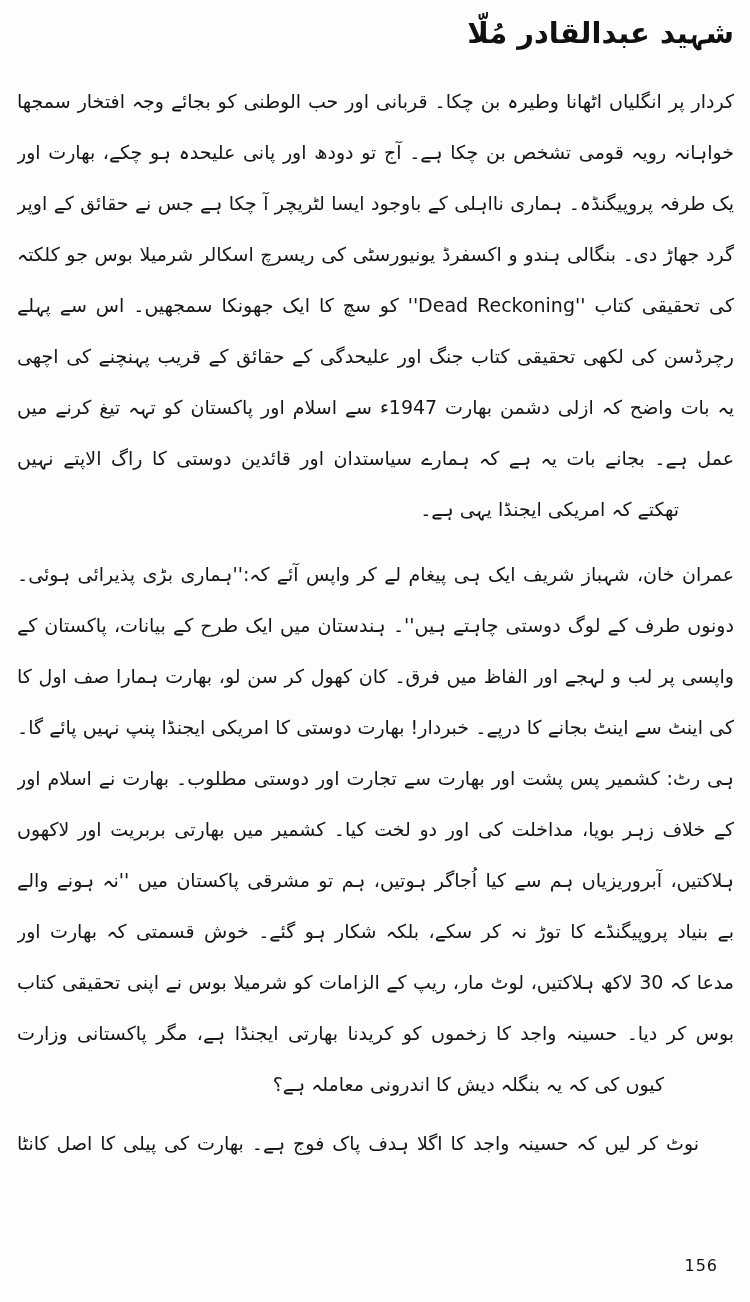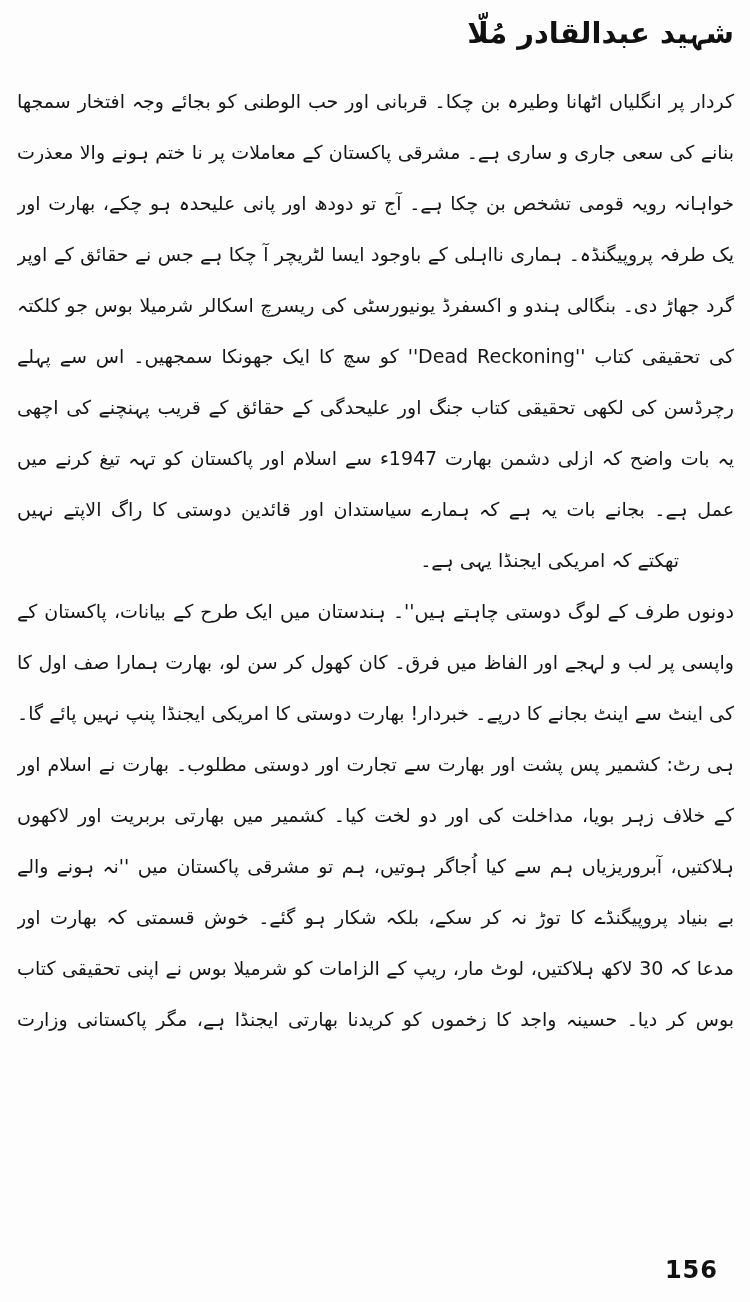--- a/index.html
+++ b/index.html
@@ -54,51 +54,53 @@
   }
   .short-1 { padding-left: 0; padding-right: 55px; }
   .short-2 { padding-right: 70px; }
   .indent  { padding-right: 35px; }
   .para-gap-1 { margin-top: 14px; }
   .para-gap-2 { margin-top: 8px; }
   .page-number {
     position: absolute;
     top: 1256px;
     right: 32px;
-    font-size: 24px;
-    font-weight: 700;
+    font-size: 16px;
+    font-weight: 400;
     letter-spacing: 1px;
     font-family: "DejaVu Sans", sans-serif;
     color: #111;
   }
 </style>
 </head>
 <body>
 
 <div class="page">
 
   <h1 class="title" dir="rtl">شہید عبدالقادر مُلّا</h1>
 
   <div class="body-text" dir="rtl">
     <div class="line justify">کردار پر انگلیاں اٹھانا وطیرہ بن چکا۔ قربانی اور حب الوطنی کو بجائے وجہ افتخار سمجھا جاتا، بے اثر</div>
-    <div class="line justify">بنانے کی سعی جاری و ساری ہے۔ مشرقی پاکستان کے معاملات پر نا ختم ہونے والا معذرت</div>
     <div class="line justify">خواہانہ رویہ قومی تشخص بن چکا ہے۔ آج تو دودھ اور پانی علیحدہ ہو چکے، بھارت اور بنگلہ دیش کا</div>
     <div class="line justify">یک طرفہ پروپیگنڈہ۔ ہماری نااہلی کے باوجود ایسا لٹریچر آ چکا ہے جس نے حقائق کے اوپر سے</div>
     <div class="line justify">گرد جھاڑ دی۔ بنگالی ہندو و اکسفرڈ یونیورسٹی کی ریسرچ اسکالر شرمیلا بوس جو کلکتہ میں پیدا ہوئی،</div>
     <div class="line justify">کی تحقیقی کتاب ''Dead Reckoning'' کو سچ کا ایک جھونکا سمجھیں۔ اس سے پہلے لیوراس اور</div>
     <div class="line justify">رچرڈسن کی لکھی تحقیقی کتاب جنگ اور علیحدگی کے حقائق کے قریب پہنچنے کی اچھی کاوش تھی۔</div>
     <div class="line justify">یہ بات واضح کہ ازلی دشمن بھارت 1947ء سے اسلام اور پاکستان کو تہہ تیغ کرنے میں مصروف</div>
     <div class="line justify">عمل ہے۔ بجانے بات یہ ہے کہ ہمارے سیاستدان اور قائدین دوستی کا راگ الاپتے نہیں</div>
     <div class="line rightalign short-1">تھکتے کہ امریکی ایجنڈا یہی ہے۔</div>
+    <div class="line justify para-gap-1">عمران خان، شہباز شریف ایک ہی پیغام لے کر واپس آئے کہ:''ہماری بڑی پذیرائی ہوئی۔</div>
     <div class="line justify">دونوں طرف کے لوگ دوستی چاہتے ہیں''۔ ہندستان میں ایک طرح کے بیانات، پاکستان کے اندر</div>
     <div class="line justify">واپسی پر لب و لہجے اور الفاظ میں فرق۔ کان کھول کر سن لو، بھارت ہمارا صف اول کا دشمن، وطن عزیز</div>
     <div class="line justify">کی اینٹ سے اینٹ بجانے کا درپے۔ خبردار! بھارت دوستی کا امریکی ایجنڈا پنپ نہیں پائے گا۔ ایک</div>
     <div class="line justify">ہی رٹ: کشمیر پس پشت اور بھارت سے تجارت اور دوستی مطلوب۔ بھارت نے اسلام اور پاکستان</div>
     <div class="line justify">کے خلاف زہر بویا، مداخلت کی اور دو لخت کیا۔ کشمیر میں بھارتی بربریت اور لاکھوں مسلمانوں کی</div>
     <div class="line justify">ہلاکتیں، آبروریزیاں ہم سے کیا اُجاگر ہوتیں، ہم تو مشرقی پاکستان میں ''نہ ہونے والے واقعات'' اور</div>
     <div class="line justify">بے بنیاد پروپیگنڈے کا توڑ نہ کر سکے، بلکہ شکار ہو گئے۔ خوش قسمتی کہ بھارت اور عوامی لیگ کا جھوٹا</div>
     <div class="line justify">مدعا کہ 30 لاکھ ہلاکتیں، لوٹ مار، ریپ کے الزامات کو شرمیلا بوس نے اپنی تحقیقی کتاب میں زمین</div>
     <div class="line justify">بوس کر دیا۔ حسینہ واجد کا زخموں کو کریدنا بھارتی ایجنڈا ہے، مگر پاکستانی وزارت خارجہ نے نمک پاشی</div>
+    <div class="line rightalign short-2">کیوں کی کہ یہ بنگلہ دیش کا اندرونی معاملہ ہے؟</div>
+    <div class="line justify indent para-gap-2">نوٹ کر لیں کہ حسینہ واجد کا اگلا ہدف پاک فوج ہے۔ بھارت کی پیلی کا اصل کانٹا</div>
   </div>
 
   <div class="page-number">156</div>
 
 </div>
 
 </body></html>

